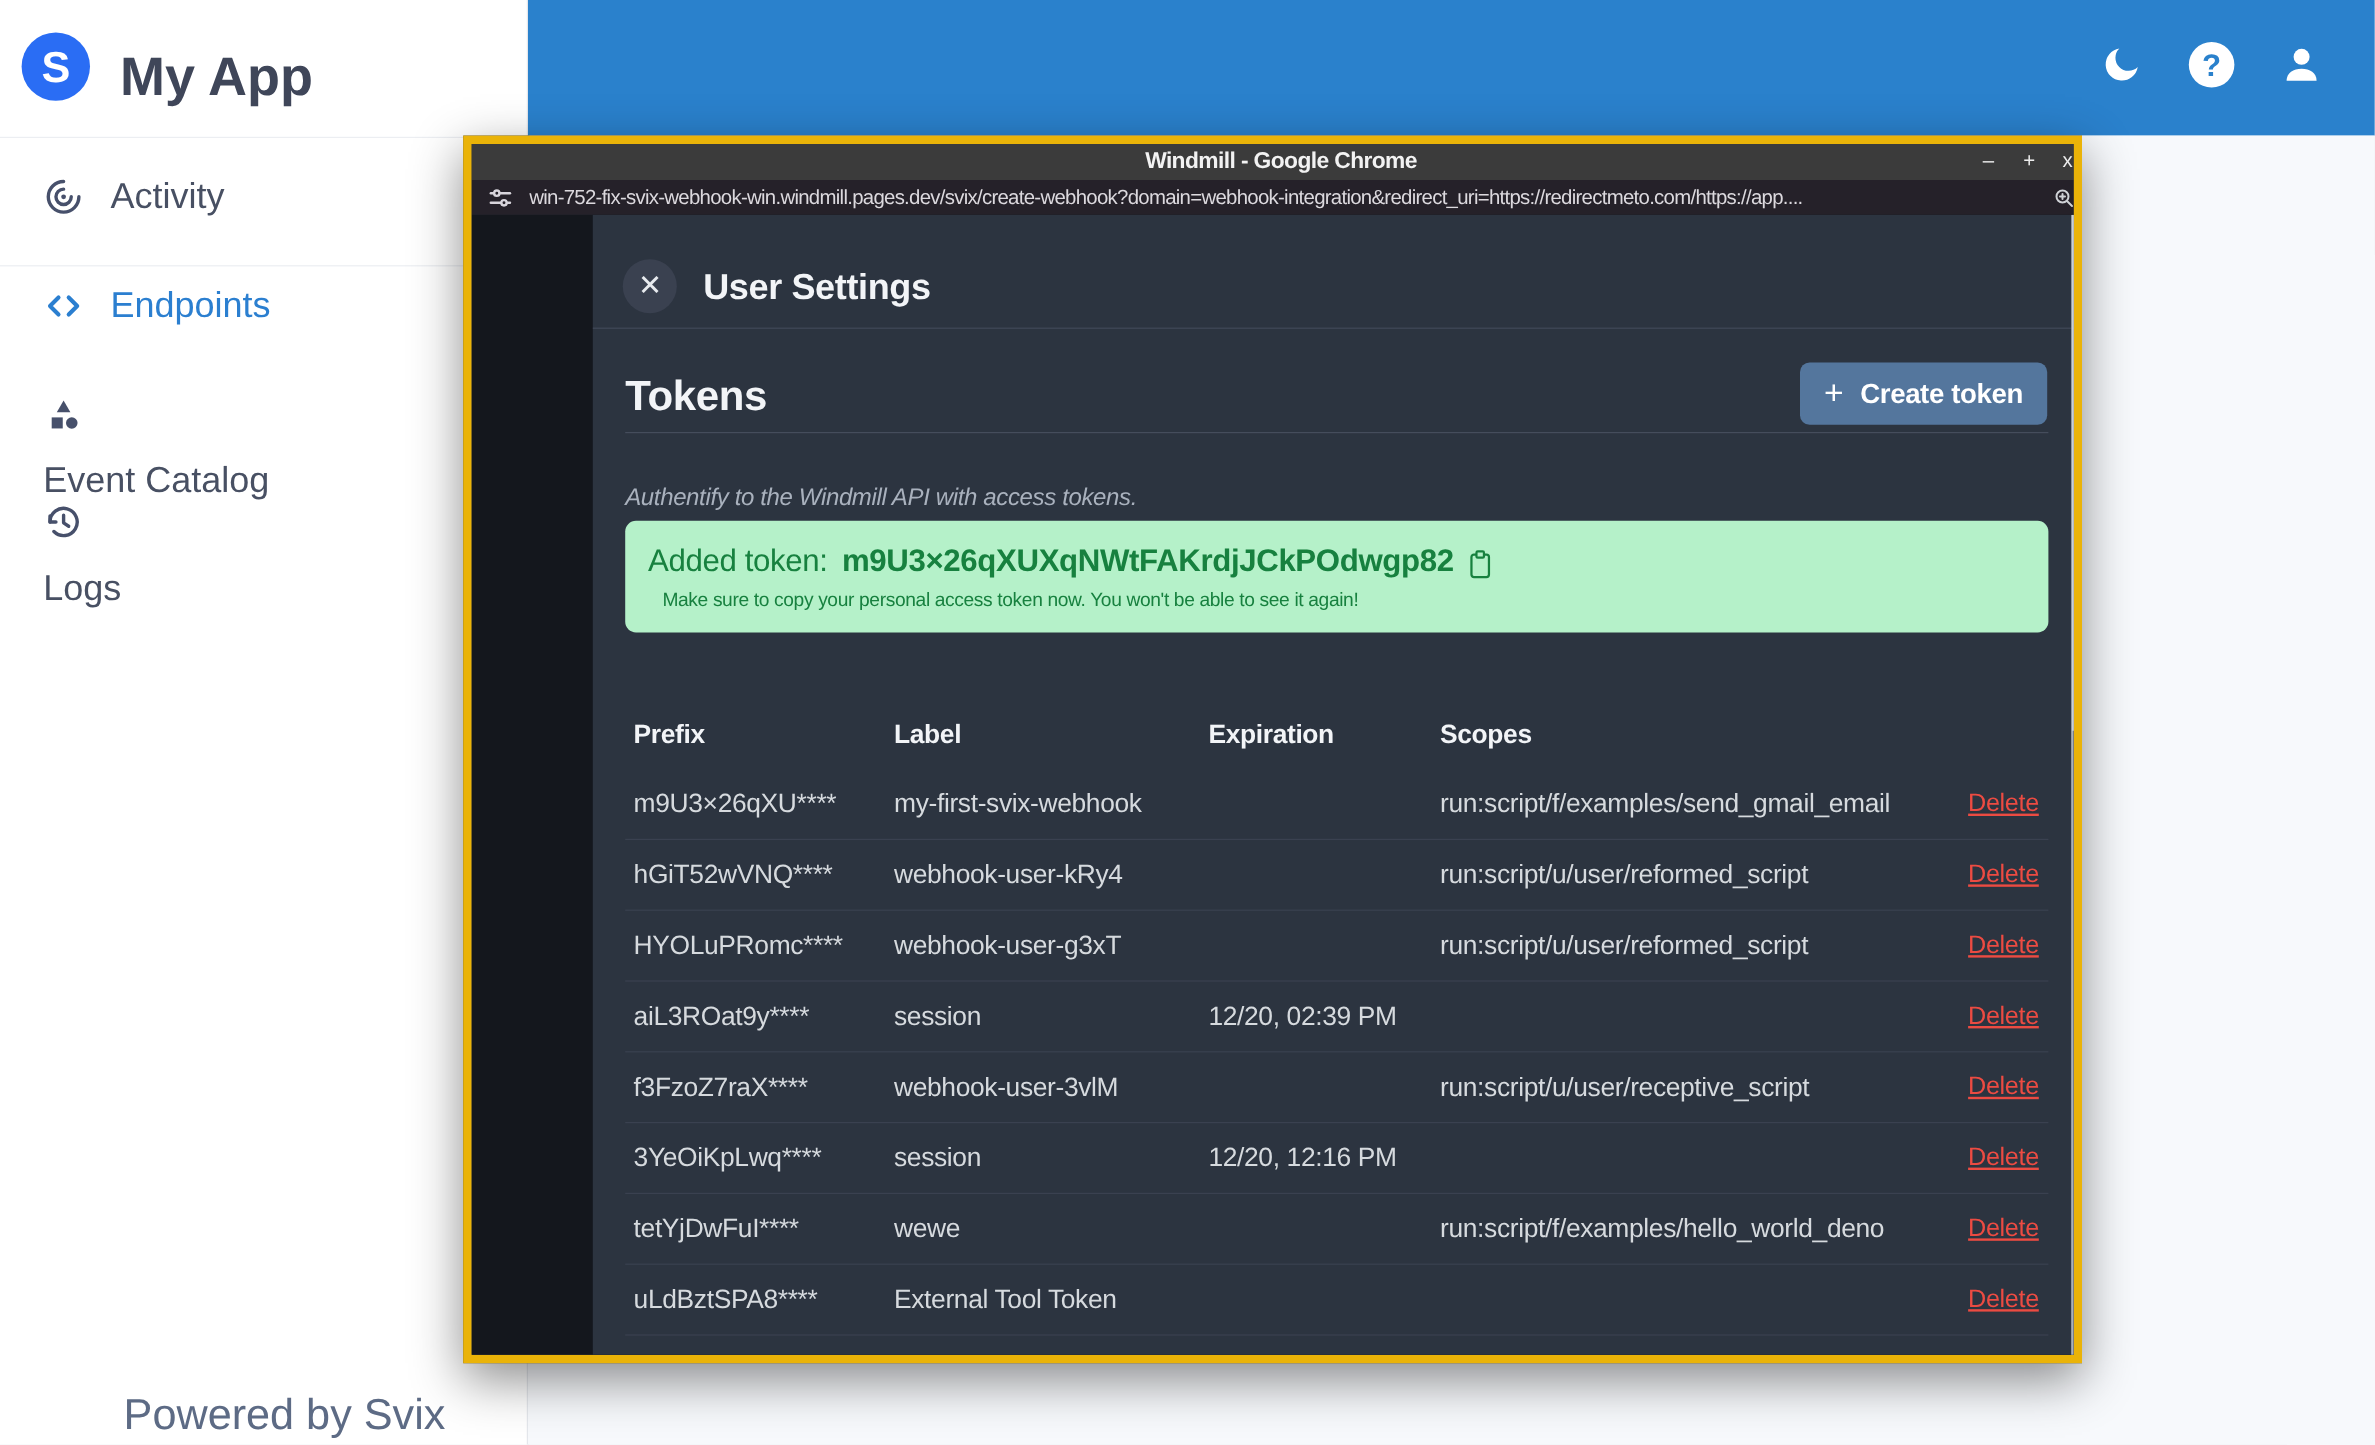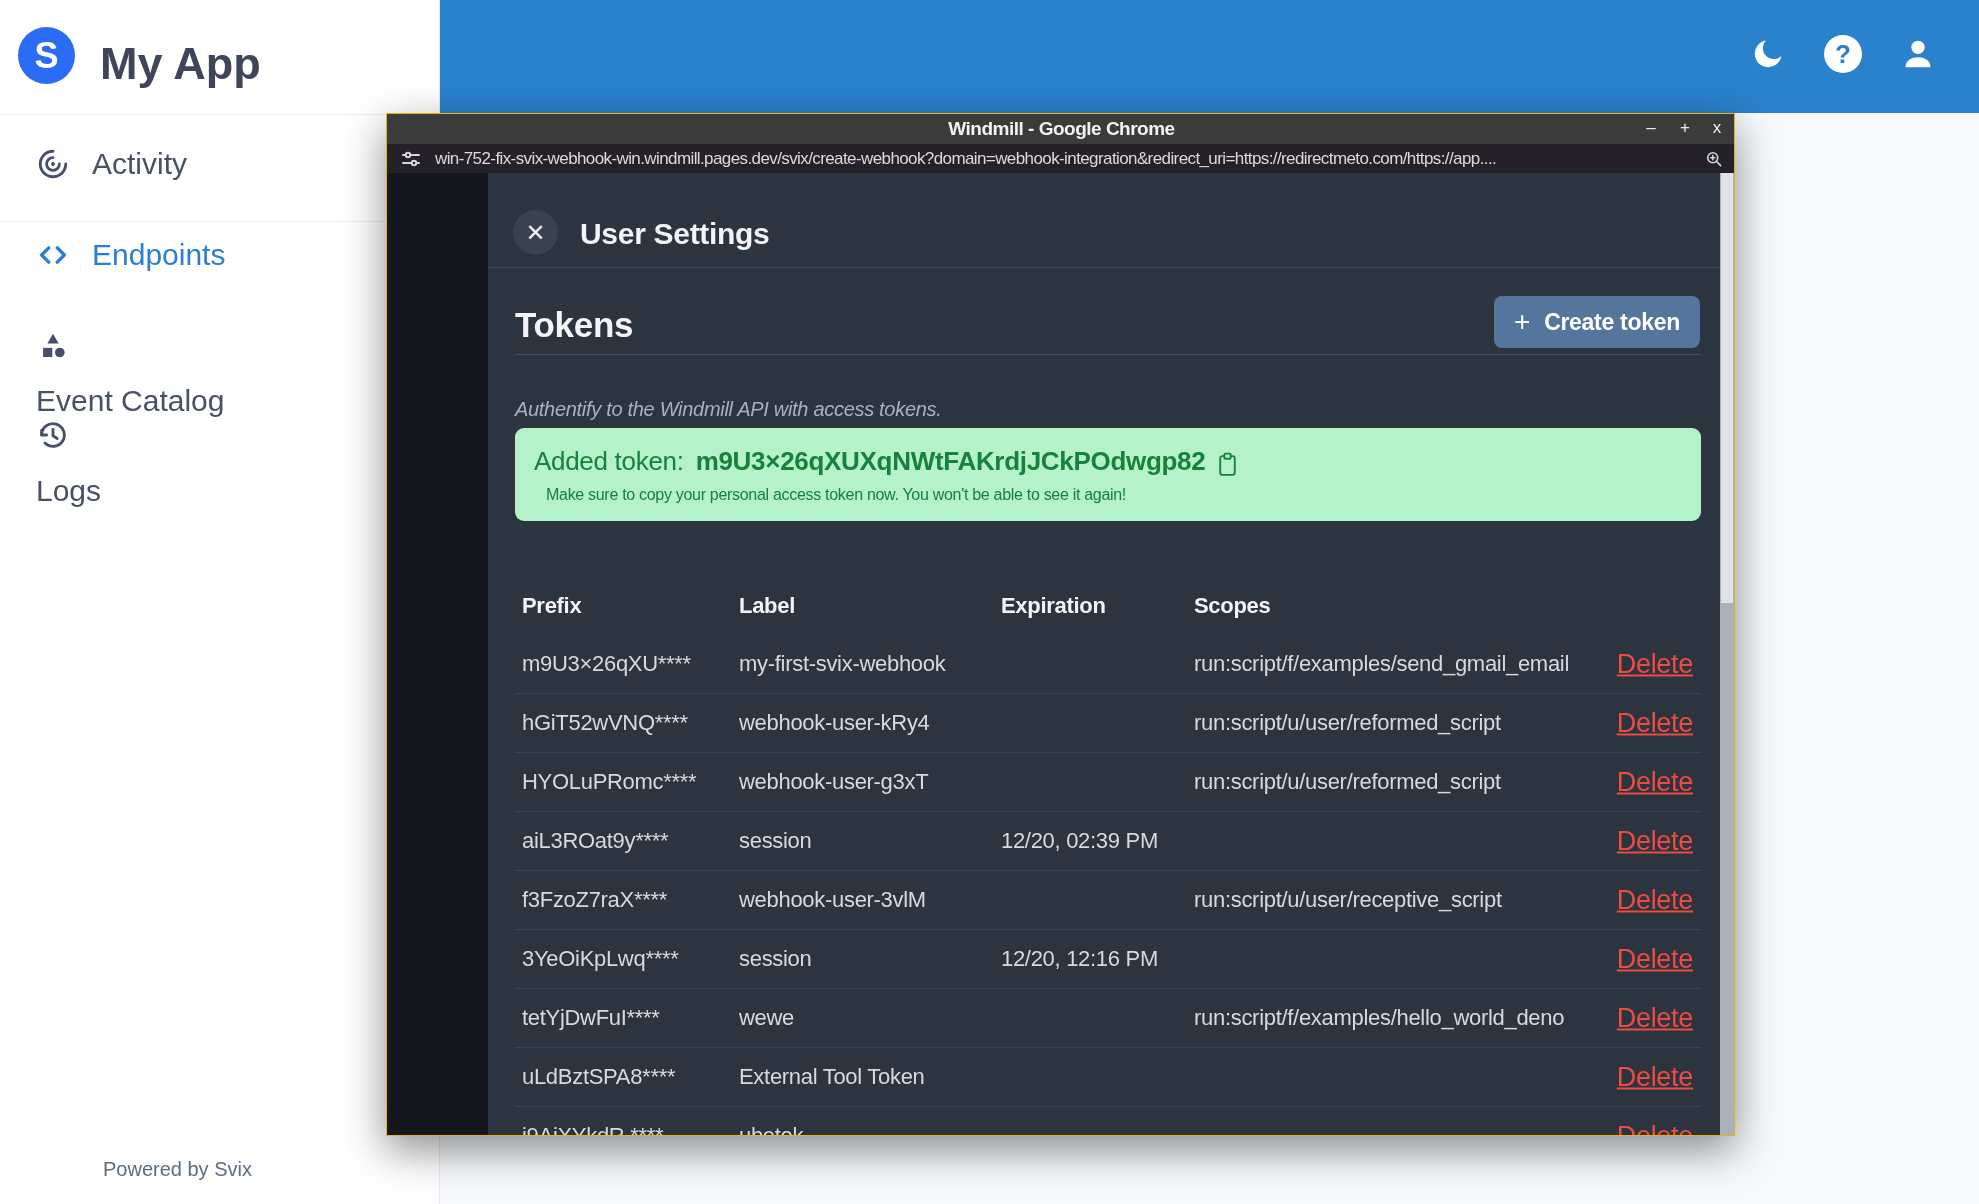--- a/index.html
+++ b/index.html
@@ -15,34 +15,34 @@
   #sidebar-header { left:0; top:0; width:440px; height:115px; border-bottom:1px solid #eceef2; }
   #logo { left:18px; top:27px; width:57px; height:57px; border-radius:50%;
           background:#2a6df4; color:#fff; display:flex; align-items:center; justify-content:center;
           font-weight:bold; font-size:36px; }
   #app-name { left:100px; top:38px; font-size:45px; font-weight:bold; color:#3f4659; }
   .nav-item { left:0; width:440px; height:60px; display:flex; gap:22px;
               padding-left:36px; font-size:30px; color:#485063; cursor:pointer; }
   .nav-item.active { color:#2b7fd0; }
   .nav-icon { width:34px; height:34px; flex:0 0 34px; }
   #nav-divider { left:0; top:221px; width:440px; height:1px; background:#eceef2; }
-  #powered { left:103px; top:1158px; font-size:20px; color:#5d6b85; }
+  #powered { left:103px; top:1158px; font-size:36px; color:#5d6b85; }
 
   
   .tb-icon { top:32px; width:44px; height:44px; display:flex; align-items:center; justify-content:center; cursor:pointer; }
   #help-circle { width:38px; height:38px; border-radius:50%; background:#fff; color:#2a81cc;
                  display:flex; align-items:center; justify-content:center; font-weight:bold; font-size:26px; }
 
   
   #bg-page { left:441px; top:113px; width:1538px; height:1091px; background:#f7f9fc; }
 
   
   #chrome-window { left:386px; top:113px; width:1349px; height:1023px;
                    box-shadow:0 14px 40px rgba(0,0,0,.45); background:#2c3440; overflow:hidden;
-                   border:1px solid #eab308; }
+                   border:7px solid #eab308; }
   #chrome-titlebar { left:0; top:0; width:1349px; height:30px; background:#3b3b3b;
                      display:flex; align-items:center; justify-content:center; }
   #chrome-title { color:#f2f2f2; font-size:19px; letter-spacing:-0.5px; font-weight:bold; }
   .win-ctrl { top:4px; width:24px; height:22px; color:#ededed; font-size:17px; text-align:center; cursor:pointer; }
   #chrome-urlbar { left:0; top:30px; width:1349px; height:29px; background:#252129;
                    display:flex; align-items:center; padding:0 12px; gap:12px; }
   #url-text { color:#dcd9de; font-size:17px; letter-spacing:-0.6px; white-space:nowrap; overflow:hidden; flex:1; }
   #chrome-content { left:0; top:59px; width:1349px; height:964px; background:#14171d; overflow:hidden; }
   #page-scrollbar { left:1333px; top:0; width:14px; height:964px; background:#aab1ba; }
   #page-scrollthumb { left:1334px; top:0; width:12px; height:430px; background:#dfe3e7; }
@@ -68,21 +68,21 @@
   #alert-line1 { left:19px; top:18px; font-size:26px; display:flex; align-items:flex-end; gap:12px; }
   #alert-token { font-weight:bold; }
   #alert-line2 { left:31px; top:58px; font-size:16px; }
 
   #table { left:27px; top:405px; width:1186px; }
   .trow { position:relative; width:1186px; height:59px; }
   .thead-row { height:56px; }
   .tcell { position:absolute; top:50%; transform:translateY(-50%); font-size:22px; color:#d6dade; white-space:nowrap; }
   .thead-row .tcell { font-weight:bold; color:#f2f4f7; }
   .col-prefix { left:7px; } .col-label { left:224px; } .col-exp { left:486px; } .col-scopes { left:679px; }
-  .col-delete { right:8px; left:auto; color:#ec4b42; font-size:27px; text-decoration:underline; cursor:pointer;text-align:center; }
+  .col-delete { right:8px; left:auto; color:#ec4b42; font-size:21px; text-decoration:underline; cursor:pointer;text-align:center; }
   .trow + .trow { border-top:1px solid #3a4150; }
 
   svg { display:block; }
 </style>
 </head>
 <body>
 
 <div id="screen">
 
   <div id="topbar" class="abs">

